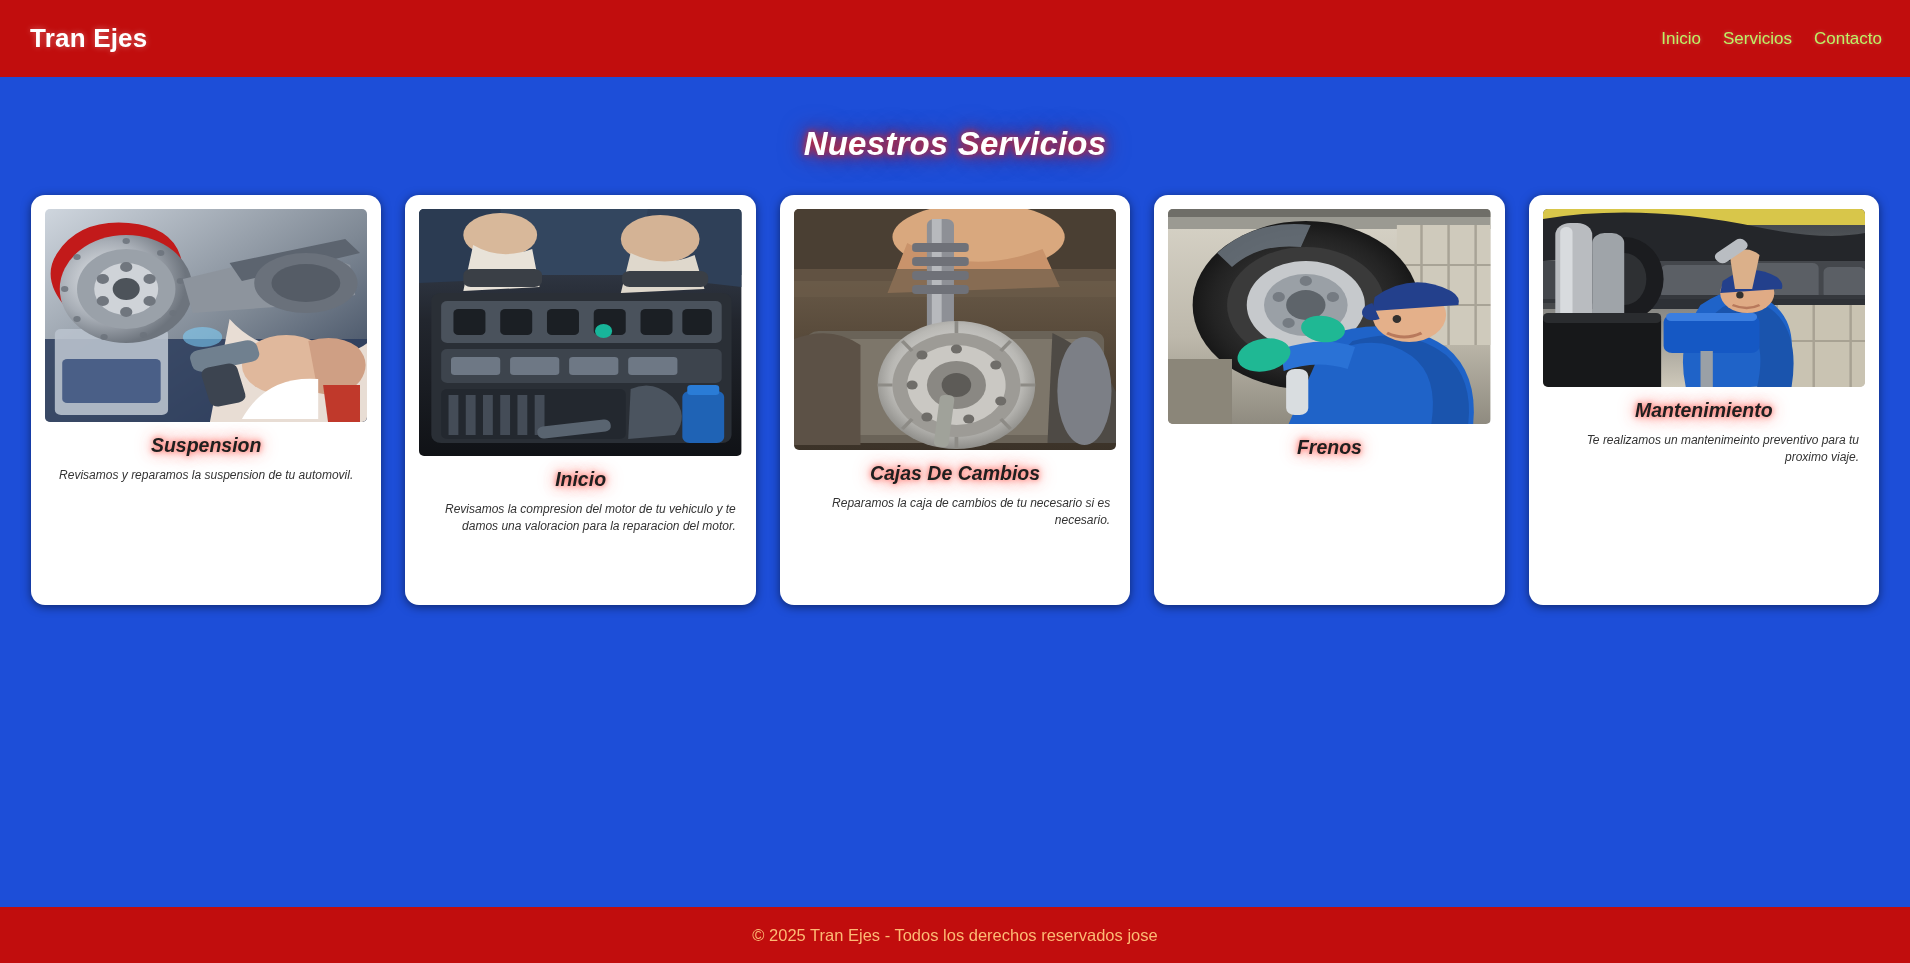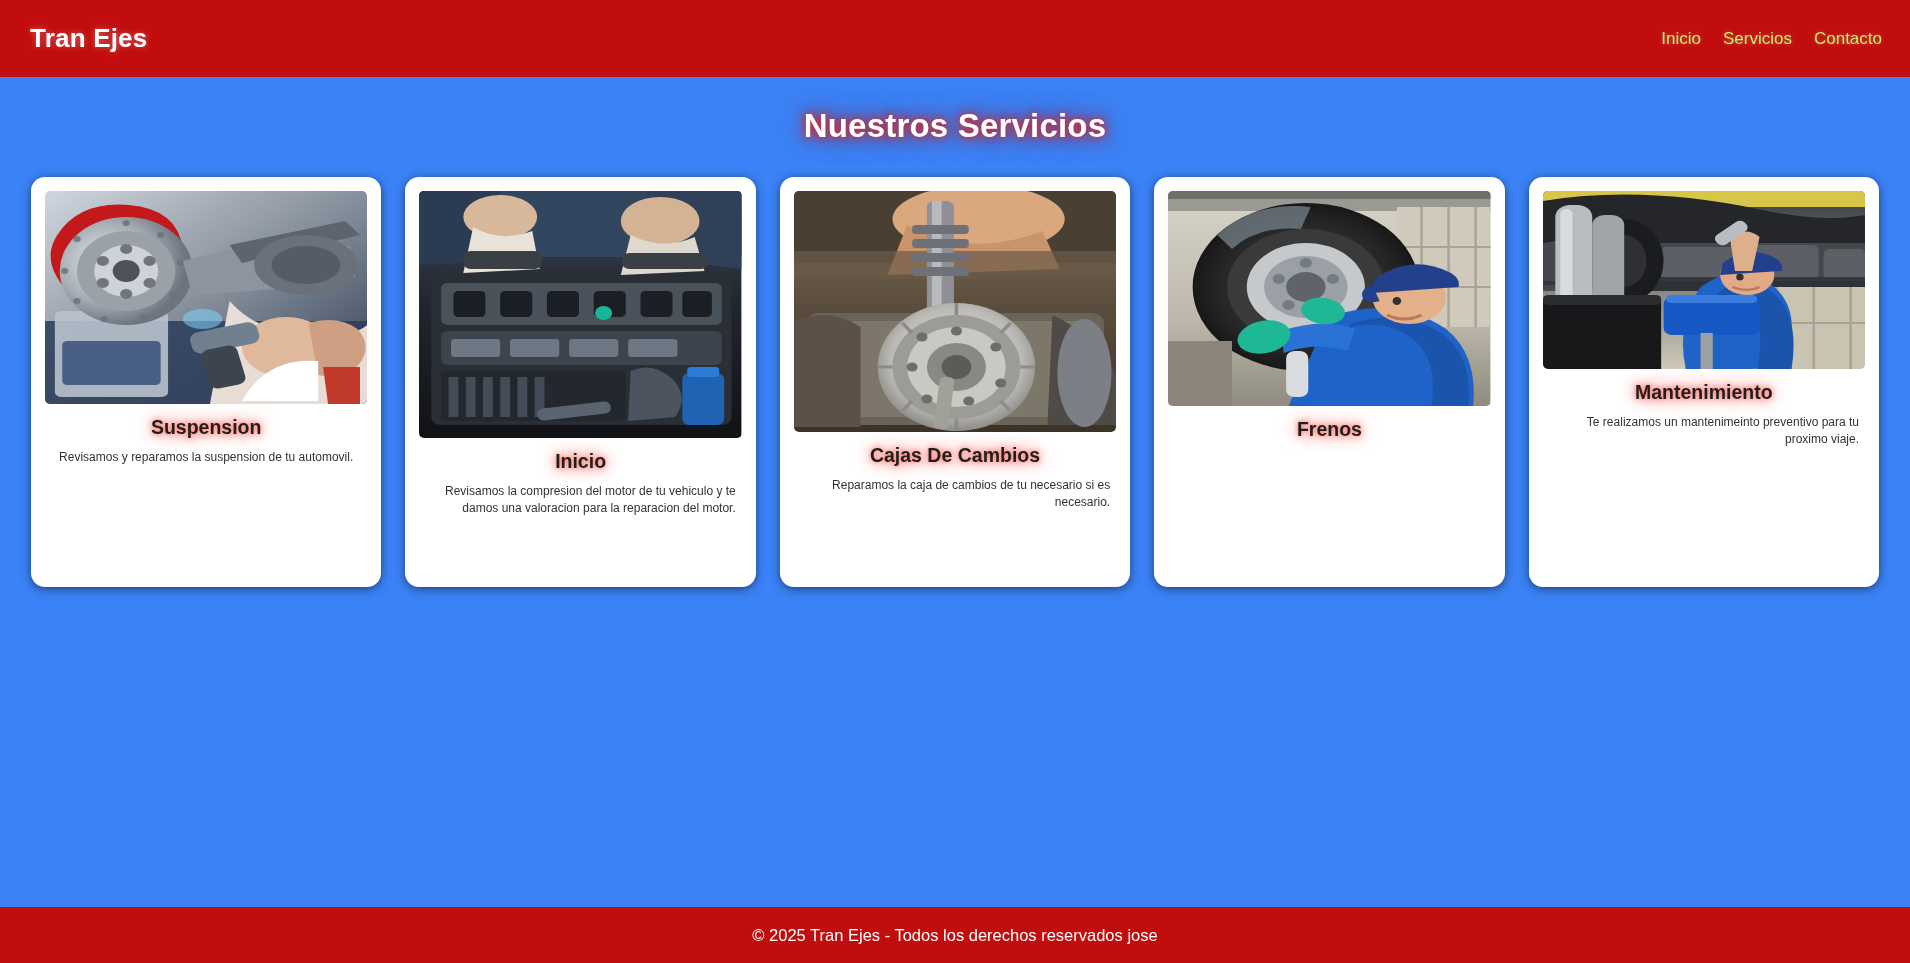--- a/index.html
+++ b/index.html
@@ -52,22 +52,23 @@
     font-weight: normal;
     text-decoration: none;
     cursor: pointer;
     text-shadow: 0 0 4px rgba(255,255,255,0.3);
   }
 
   
   .main {
     flex: 1 1 auto;
     position: relative;
-    background: #3b82f6;
-    padding-top: 30px;
+    background: #1d4ed8;
+    padding-top: 48px;
+    font-style: italic;
   }
 
   .section-title {
     text-align: center;
     color: #ffffff;
     font-size: 33px;
     font-weight: bold;
     letter-spacing: 0.2px;
     text-shadow:
        0 0 6px  rgba(220, 40, 40, 0.95),
@@ -126,21 +127,21 @@
     line-height: 17px;
     color: #333333;
     text-align: right;
     padding: 0 6px;
   }
 
   
   .footer {
     height: 56px;
     background: #c10d0d;
-    color: #ffffff;
+    color: #fdba74;
     display: flex;
     align-items: center;
     justify-content: center;
     font-size: 16.5px;
     flex: 0 0 auto;
   }
 </style>
 </head>
 <body>
 

